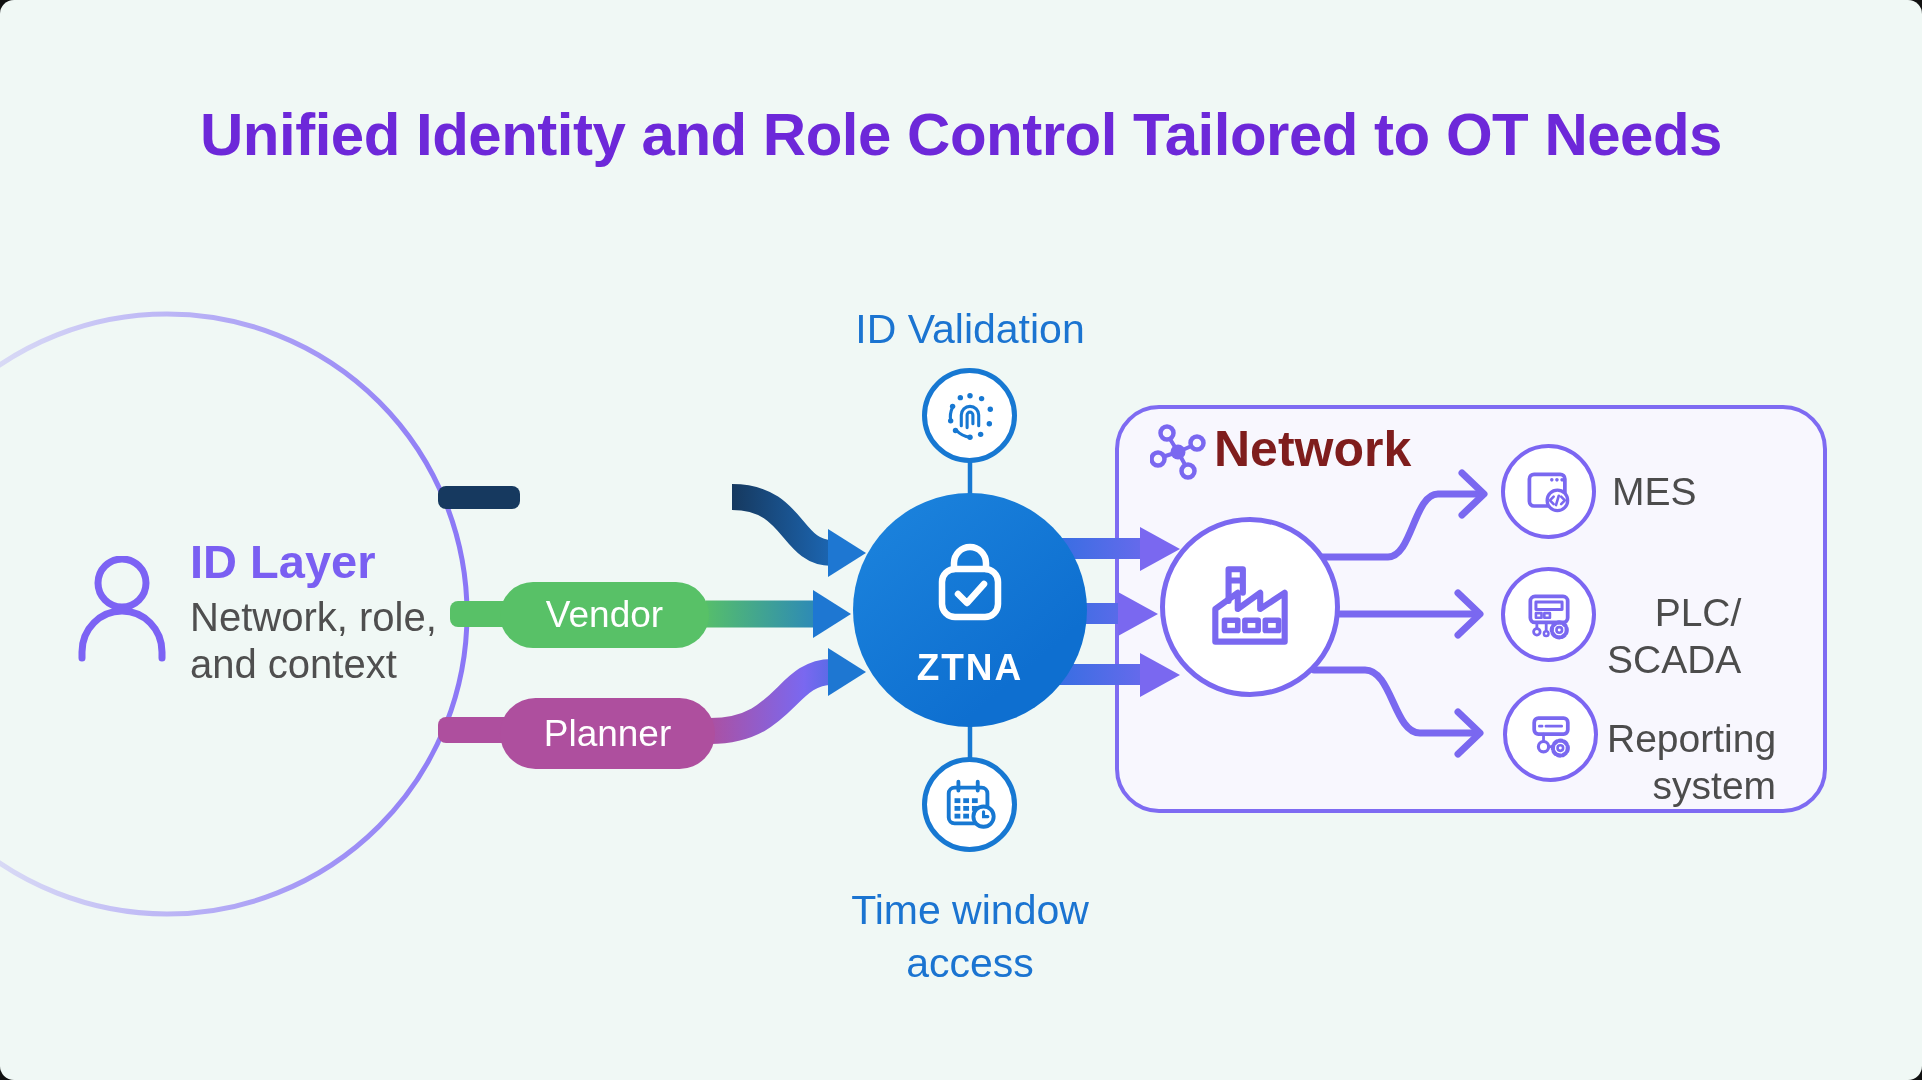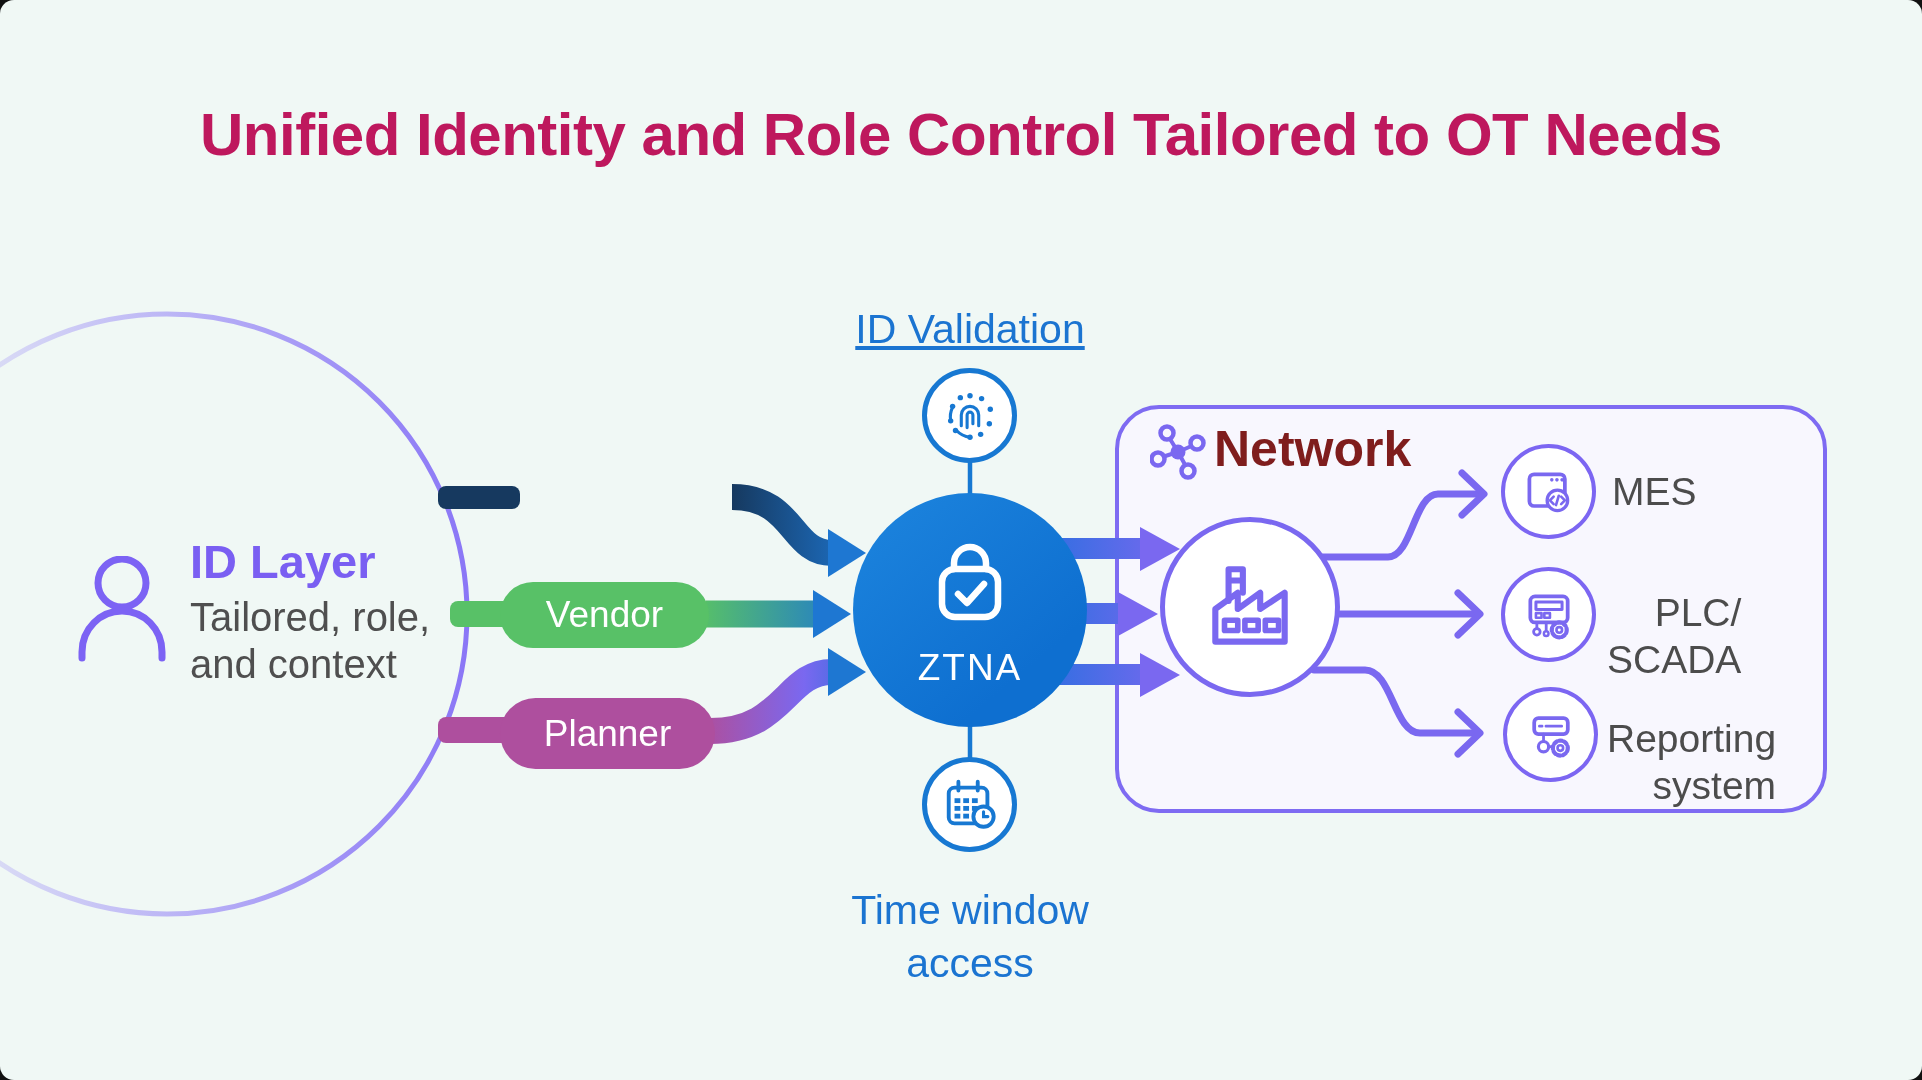--- a/index.html
+++ b/index.html
@@ -4,44 +4,44 @@
 <style>
   html,body{margin:0;padding:0;background:#111;}
   .canvas{
     position:relative;width:1922px;height:1080px;background:#f0f8f5;
     border-radius:14px;overflow:hidden;
     font-family:"Liberation Sans",sans-serif;
   }
   .abs{position:absolute;}
   .title{
     left:0;top:100px;width:100%;text-align:center;
-    font-size:60px;font-weight:700;color:#be185d;letter-spacing:-0.5px;z-index:3;
+    font-size:60px;font-weight:700;color:#6d28d9;letter-spacing:-0.5px;z-index:3;
   }
   svg.overlay{left:0;top:0;z-index:2;pointer-events:none;}
   
   .idlayer-heading{left:190px;top:534px;font-size:47px;font-weight:700;color:#7a5ff2;z-index:3;}
   .idlayer-sub{left:190px;top:594px;font-size:40px;line-height:47px;color:#4f4f4f;z-index:3;}
   .person{left:76px;top:556px;z-index:3;}
   
   .pill{display:flex;align-items:center;justify-content:center;color:#fff;
         font-size:37px;border-radius:40px;z-index:3;}
   .pill-engineer{left:505px;top:462px;width:233px;height:68px;background:#16395f;}
   .pill-vendor{left:500px;top:582px;width:209px;height:66px;background:#58c167;}
   .pill-planner{left:500px;top:698px;width:215px;height:71px;background:#ae4f9e;text-align:right;}
   
   .ztna-node{left:853px;top:493px;width:234px;height:234px;border-radius:50%;
     background:linear-gradient(140deg,#1d85de 0%,#0e6fd0 75%);
     display:flex;flex-direction:column;align-items:center;justify-content:center;z-index:3;}
-  .ztna-label{color:#fff;font-size:37px;font-weight:400;letter-spacing:2px;margin-top:20px;}
+  .ztna-label{color:#fff;font-size:37px;font-weight:700;letter-spacing:2px;margin-top:20px;}
   .sat-circle{width:95px;height:95px;border-radius:50%;background:#fff;border:5px solid #1778d2;
     box-sizing:border-box;display:flex;align-items:center;justify-content:center;z-index:3;}
   .idv-circle{left:922px;top:368px;}
   .time-circle{left:922px;top:757px;}
   .blue-label{color:#1b74d1;font-size:41px;font-weight:500;text-align:center;z-index:3;}
-  .idv-label{left:720px;top:306px;width:500px;text-decoration:underline;}
+  .idv-label{left:720px;top:306px;width:500px;}
   .time-label{left:720px;top:860px;width:500px;line-height:53px;margin-top:24px;}
   
   .network-box{left:1115px;top:405px;width:712px;height:408px;background:#f8f7fe;
     border:4px solid #7e6bf2;border-radius:44px;box-sizing:border-box;z-index:1;}
   .net-icon{left:1150px;top:424px;z-index:3;}
   .net-heading{left:1214px;top:420px;font-size:50px;font-weight:700;color:#7f1d1d;z-index:3;}
   .factory-node{left:1160px;top:517px;width:180px;height:180px;border-radius:50%;background:#fff;
     border:5px solid #7a68f0;box-sizing:border-box;display:flex;align-items:center;justify-content:center;z-index:3;}
   .item-circle{width:95px;height:95px;border-radius:50%;background:#fff;border:4.5px solid #7c66f2;
     box-sizing:border-box;display:flex;align-items:center;justify-content:center;z-index:3;}
@@ -119,21 +119,21 @@
   </svg>
 
   <svg class="abs person" width="92" height="108" viewBox="0 0 92 108">
     <g fill="none" stroke="#7c63f4" stroke-width="7" stroke-linecap="round">
       <circle cx="46" cy="27" r="24"></circle>
       <path d="M6,102 v-6 c0,-23 18,-41 40,-41 s40,18 40,41 v6"></path>
     </g>
   </svg>
   <div class="abs idlayer-heading">ID Layer</div>
   <div class="abs idlayer-sub">
-    <div>Tailored, role,</div>
+    <div>Network, role,</div>
     <div>and context</div>
   </div>
 
   <div class="abs pill pill-vendor">
     <span>Vendor</span>
   </div>
   <div class="abs pill pill-planner">
     <span>Planner</span>
   </div>
 

